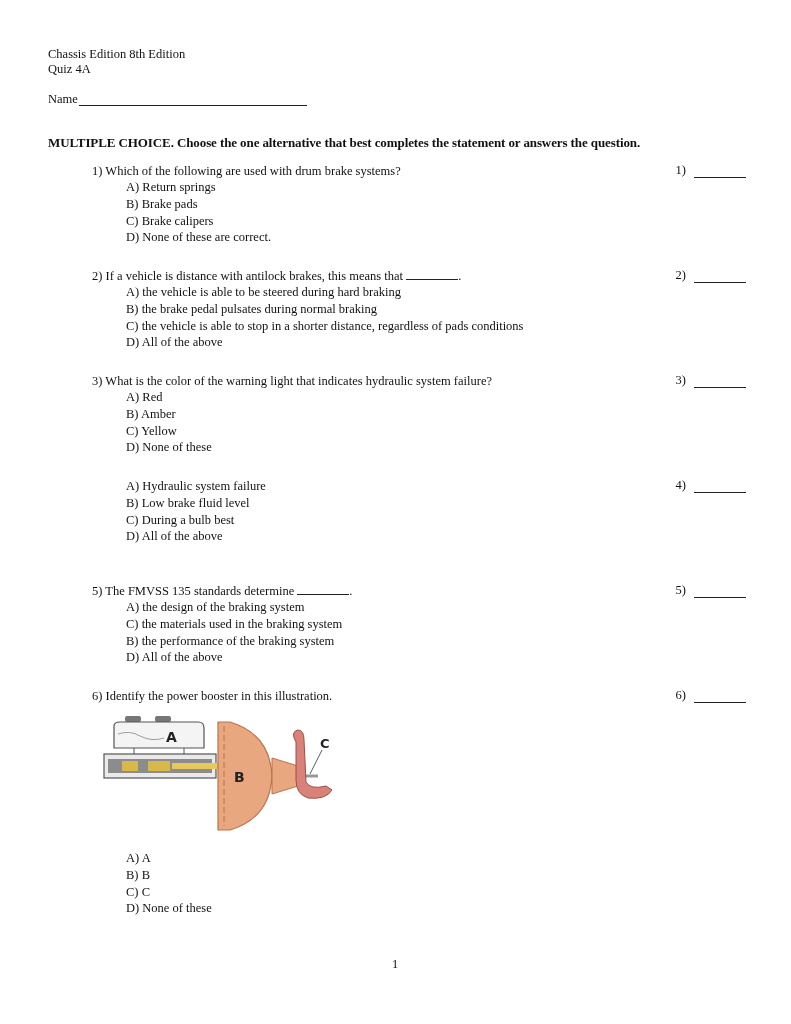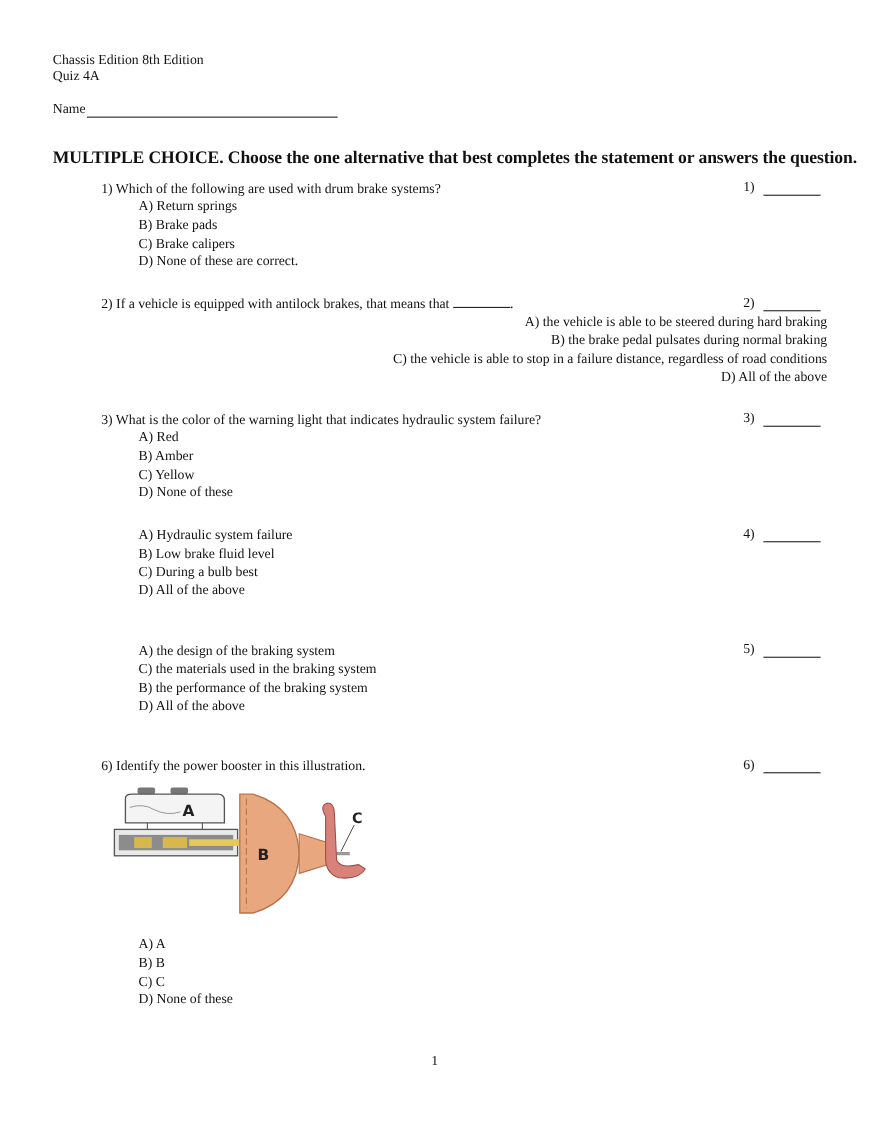--- a/index.html
+++ b/index.html
@@ -1,23 +1,23 @@
 <!DOCTYPE html>
 <html><head>
 <meta charset="utf-8">
 <style>
   html, body { margin: 0; padding: 0; background: #ffffff; }
   body {
     width: 791px; height: 1024px; position: relative; overflow: hidden;
     font-family: "Liberation Serif", "DejaVu Serif", serif; color: #111;
   }
   .hdr { position: absolute; left: 48px; top: 47px; font-size: 12.5px; line-height: 15px; }
-  .name-row { position: absolute; left: 48px; top: 92px; font-size: 12.5px; display: flex; align-items: flex-end; }
+  .name-row { position: absolute; left: 48px; top: 92px; font-size: 12.5px; display: flex; align-items: center; }
   .name-line { display: inline-block; width: 228px; border-bottom: 1px solid #222; height: 12px; margin-left: 1px; }
-  .instr { position: absolute; left: 48px; top: 135px; font-size: 16px; font-weight: bold; letter-spacing: -0.1px; }
+  .instr { position: absolute; left: 48px; top: 135px; font-size: 13px; font-weight: bold; letter-spacing: -0.1px; }
   .q { position: absolute; left: 92px; width: 660px; font-size: 12.5px; }
   .q-text { line-height: 16px; }
   .opt { margin-left: 34px; line-height: 16.8px; }
   .ans { position: absolute; right: 45px; font-size: 12.5px; display: flex; align-items: flex-end; }
   .ans .line { display: inline-block; width: 52px; border-bottom: 1px solid #222; height: 10px; margin-left: 8px; }
   .blank { display: inline-block; width: 52px; border-bottom: 1px solid #222; height: 10px; vertical-align: baseline; }
   .fig { position: absolute; left: 100px; top: 714px; width: 260px; height: 120px; }
   .pagenum { position: absolute; left: 392px; top: 957px; font-size: 12.5px; }
 </style>
 </head>
@@ -39,25 +39,25 @@
     <div class="q" style="top: 163px;">
       <div class="q-text"><span>1)</span> <span>Which of the following are used with drum brake systems?</span></div>
       <div style="margin-top: 0px;">
         <div class="opt">A) Return springs</div>
         <div class="opt">B) Brake pads</div>
         <div class="opt">C) Brake calipers</div>
         <div class="opt">D) None of these are correct.</div>
       </div>
     </div>
     <div class="q" style="top: 268px;">
-      <div class="q-text"><span>2)</span> <span>If a vehicle is equipped with antilock brakes, that means that </span><span class="blank"></span><span>.</span></div>
-      <div style="margin-top: 0px; text-align: right;">
+      <div class="q-text"><span>2)</span> <span>If a vehicle is distance with antilock brakes, this means that </span><span class="blank"></span><span>.</span></div>
+      <div style="margin-top: 0px;">
         <div class="opt">A) the vehicle is able to be steered during hard braking</div>
         <div class="opt">B) the brake pedal pulsates during normal braking</div>
-        <div class="opt">C) the vehicle is able to stop in a failure distance, regardless of road conditions</div>
+        <div class="opt">C) the vehicle is able to stop in a shorter distance, regardless of pads conditions</div>
         <div class="opt">D) All of the above</div>
       </div>
     </div>
     <div class="q" style="top: 373px;">
       <div class="q-text"><span>3)</span> <span>What is the color of the warning light that indicates hydraulic system failure?</span></div>
       <div style="margin-top: 0px;">
         <div class="opt">A) Red</div>
         <div class="opt">B) Amber</div>
         <div class="opt">C) Yellow</div>
         <div class="opt">D) None of these</div>
@@ -65,20 +65,21 @@
     </div>
     <div class="q" style="top: 478px;">
       <div style="margin-top: 0px;">
         <div class="opt">A) Hydraulic system failure</div>
         <div class="opt">B) Low brake fluid level</div>
         <div class="opt">C) During a bulb best</div>
         <div class="opt">D) All of the above</div>
       </div>
     </div>
     <div class="q" style="top: 583px;">
+      <div class="q-text"><span>5)</span> <span>The FMVSS 135 standards determine </span><span class="blank"></span><span>.</span></div>
       <div style="margin-top: 0px;">
         <div class="opt">A) the design of the braking system</div>
         <div class="opt">C) the materials used in the braking system</div>
         <div class="opt">B) the performance of the braking system</div>
         <div class="opt">D) All of the above</div>
       </div>
     </div>
     <div class="q" style="top: 688px;">
       <div class="q-text"><span>6)</span> <span>Identify the power booster in this illustration.</span></div>
       <div style="margin-top: 146px; font-family: Liberation Serif, serif;">

